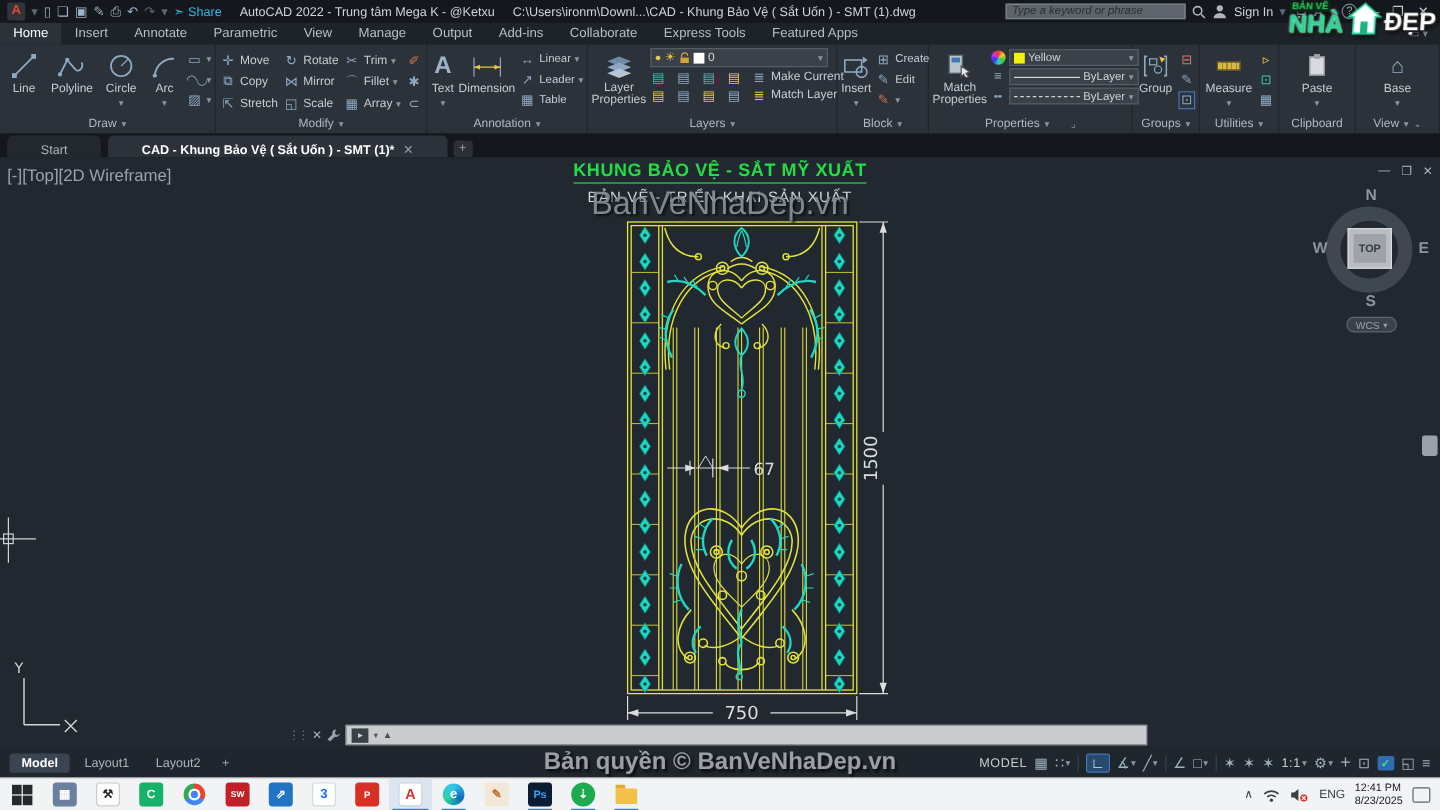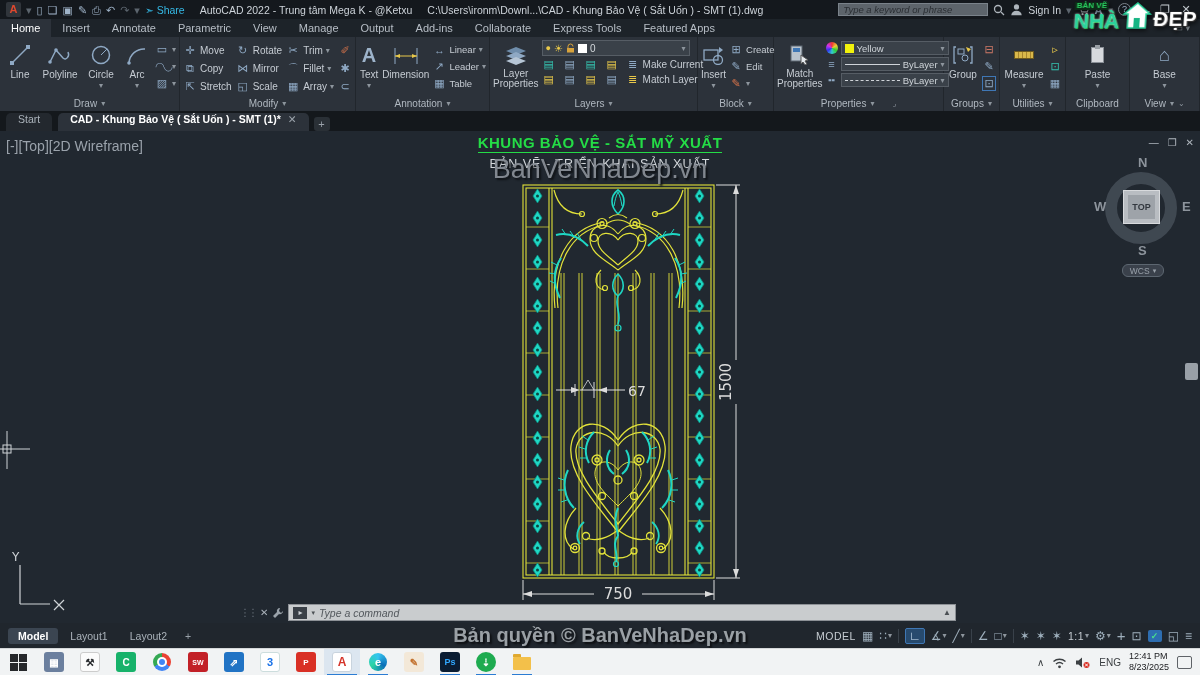--- a/index.html
+++ b/index.html
@@ -41,21 +41,21 @@
 .clipb{width:13px;height:16px;background:#d7dade;border:1px solid #8a9097;position:relative}
 .clipb:before{content:"";position:absolute;left:3px;top:-3px;width:5px;height:4px;background:#9aa0a6}
 
 .logo{position:absolute;top:1px;right:3px;z-index:60;display:flex;align-items:flex-end;gap:2px;transform:skewX(-4deg);filter:drop-shadow(1px 2px 2px rgba(0,0,0,.6))}
 .logo .l-col{display:flex;flex-direction:column;align-items:flex-start;line-height:1}
 .logo .l-top{font-size:8px;font-weight:bold;color:#29d05f;background:#0d2a18;padding:0 2px}
 .logo .l-nha{font-size:21px;font-weight:bold;color:#2ad39c;text-shadow:0 0 2px #fff,1px 1px 0 #0a3}
 .logo .l-dep{font-size:21px;font-weight:bold;color:#fff;text-shadow:1px 1px 0 #333,0 0 2px #333}
 
 .filetabs{position:absolute;top:111px;left:0;right:0;height:20px;background:#14181c;display:flex;align-items:flex-end;font-size:10.5px;z-index:37}
-.ftab{height:18px;display:flex;align-items:flex-start;padding:0 12px;color:#aab2ba;background:#23282e;border-radius:5px 5px 0 0;margin-left:6px;gap:7px}
+.ftab{height:18px;display:flex;align-items:flex-end;padding:0 28px;color:#aab2ba;background:#23282e;border-radius:5px 5px 0 0;margin-left:6px;gap:7px}
 .ftab.active{background:#2c323a;color:#fff;font-weight:bold}
 .ftab .x{color:#9aa2aa;font-weight:normal}
 .ftab-add{width:16px;height:14px;background:#2a3036;color:#9aa2aa;border-radius:3px;text-align:center;line-height:14px;margin-left:5px;font-size:11px}
 
 .canvas{position:absolute;top:131px;left:0;right:0;height:492px;background:#212830;z-index:10}
 .vp-label{position:absolute;top:7px;left:6px;font-size:14px;color:#9aa2ab}
 .doc-ctrl{position:absolute;top:6px;right:6px;display:flex;gap:9px;color:#aeb5bc;font-size:10px}
 .draw-title1{position:absolute;top:3px;left:0;width:100%;text-align:center;font-size:15px;font-weight:bold;color:#24dc46;letter-spacing:.5px}
 .draw-title1 span{border-bottom:1.5px solid #24dc46;padding-bottom:1px}
 .draw-title2{position:absolute;top:26px;left:0;width:100%;text-align:center;font-size:12.5px;color:#d3d7db;letter-spacing:1px}
@@ -754,21 +754,20 @@
 
   <div class="cmdwrap">
     <span class="cmd-grip">⋮⋮</span>
     <span class="cmd-x">✕</span>
     <svg width="12" height="12" viewBox="0 0 12 12">
         <path d="M8,1a3,3 0 0 0 -3,4L1,9l2,2 4,-4a3,3 0 0 0 4,-3L9,6 7,4z" fill="#9aa2aa"></path>
       </svg>
     <div class="cmdbar">
       <span class="cmd-ic">▸</span>
       <span style="font-size:7px;color:#4b5054">▾</span>
-      <input class="cmd-input" placeholder="Type a command" style="">
       <span class="cmd-up">▲</span>
     </div>
   </div>
 </div>
 
 <div class="statusrow">
   <span class="ltab active">Model</span>
   <span class="ltab">Layout1</span>
   <span class="ltab">Layout2</span>
   <span class="ltab-add">+</span>

